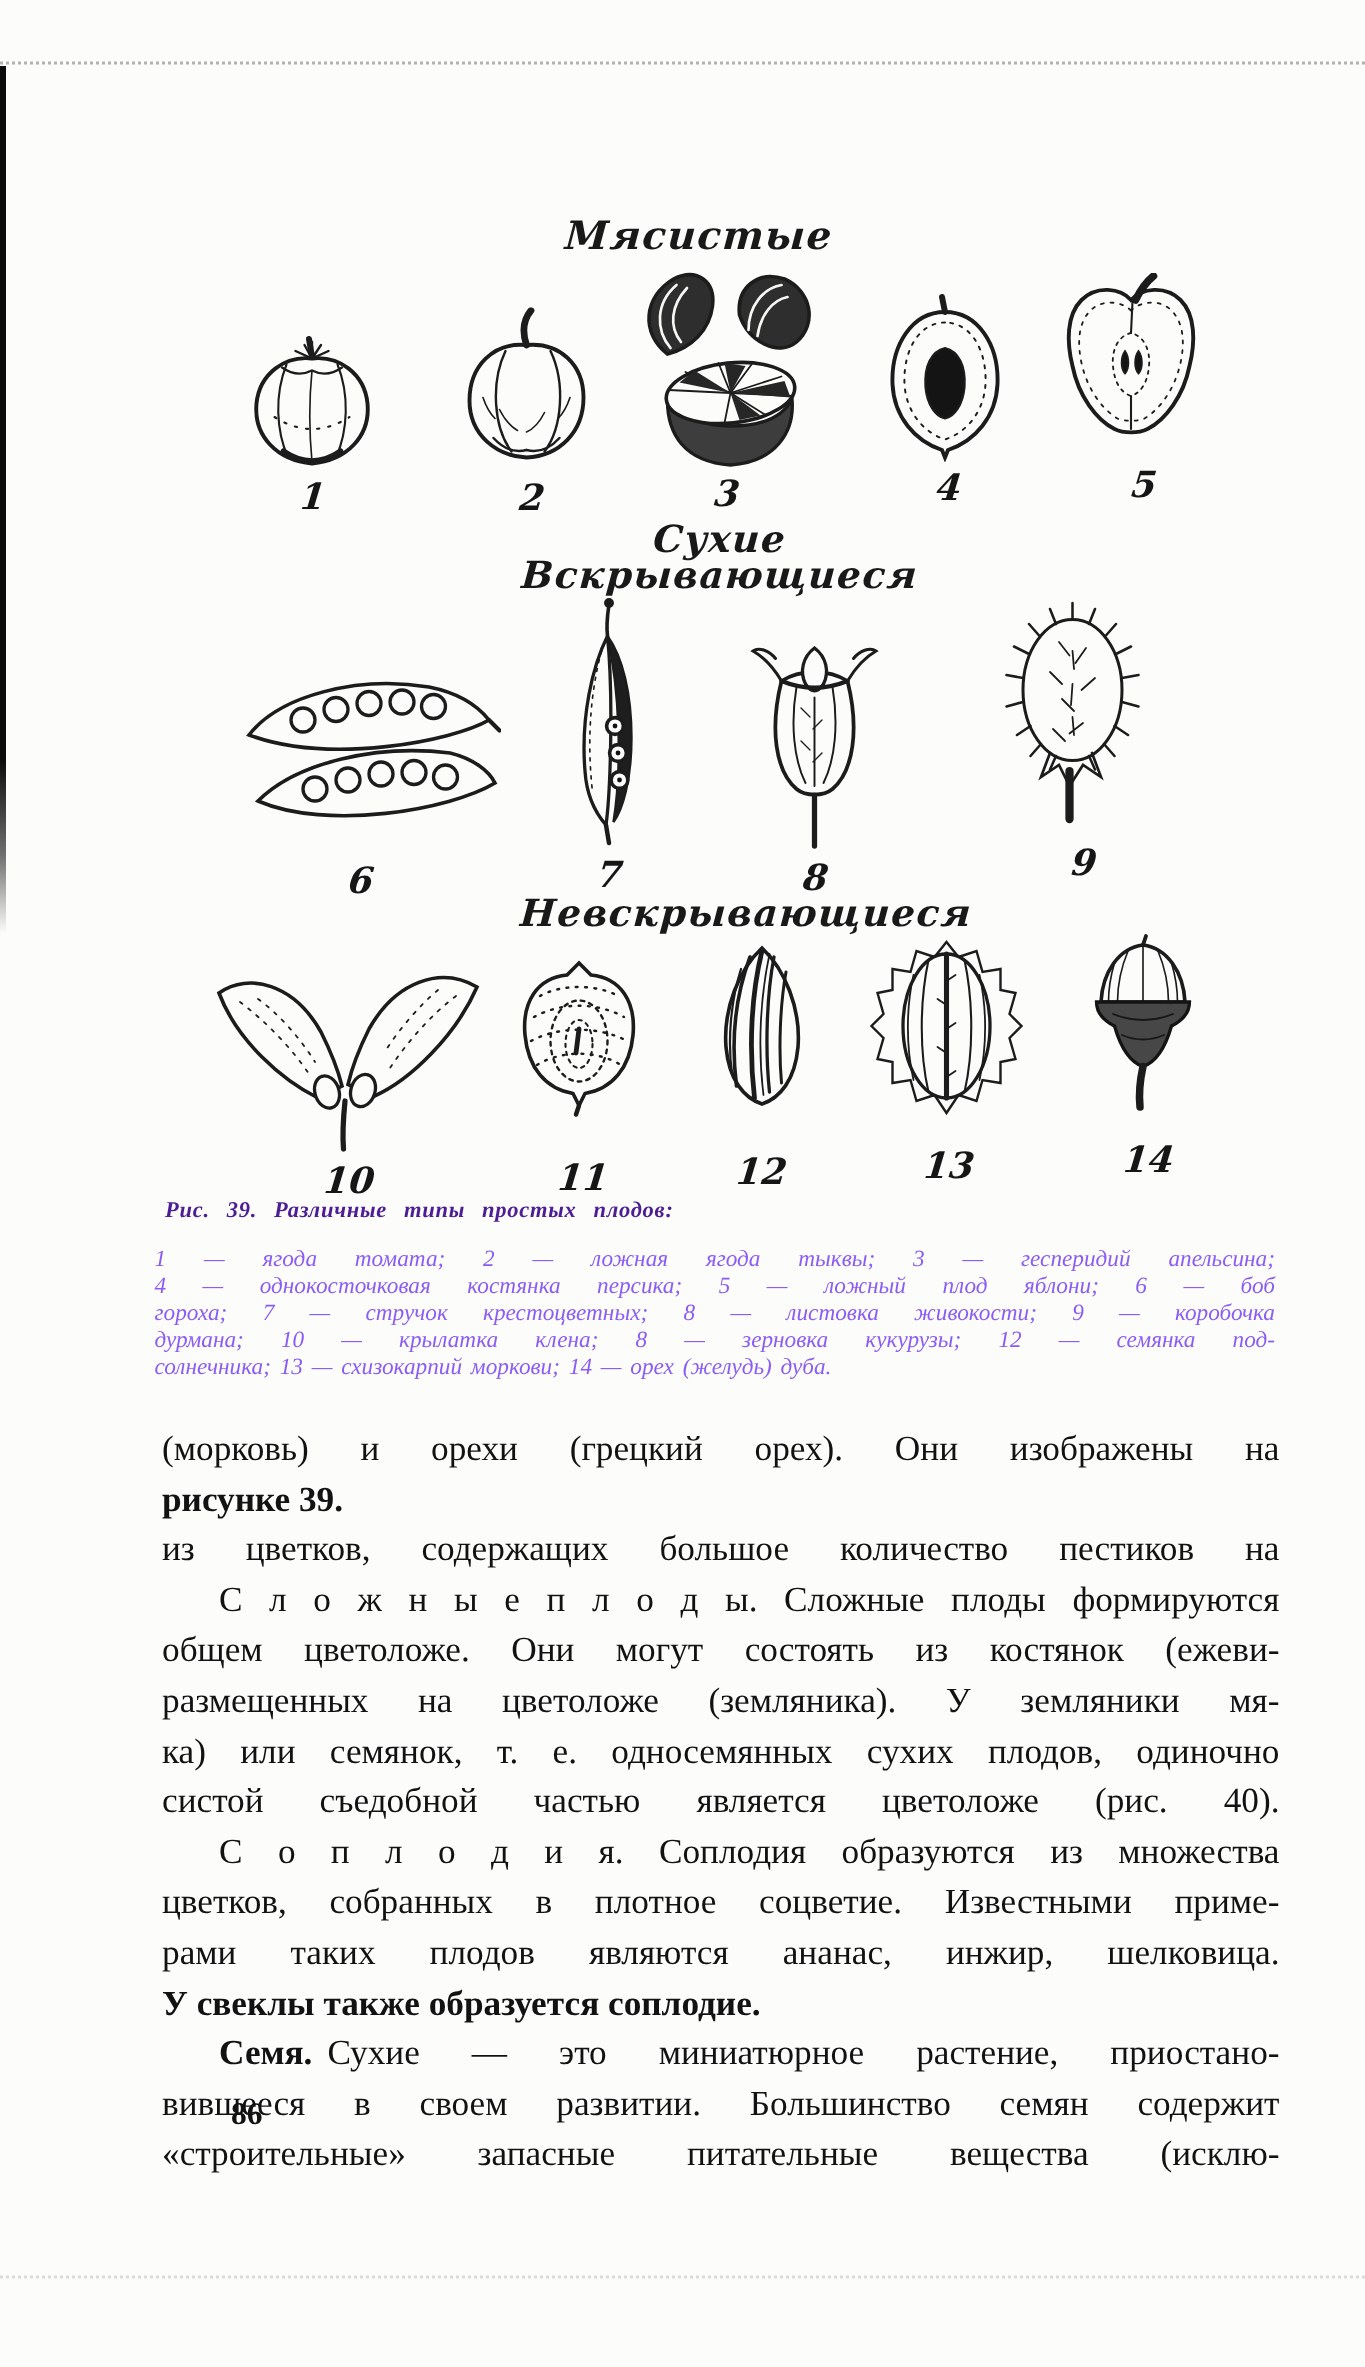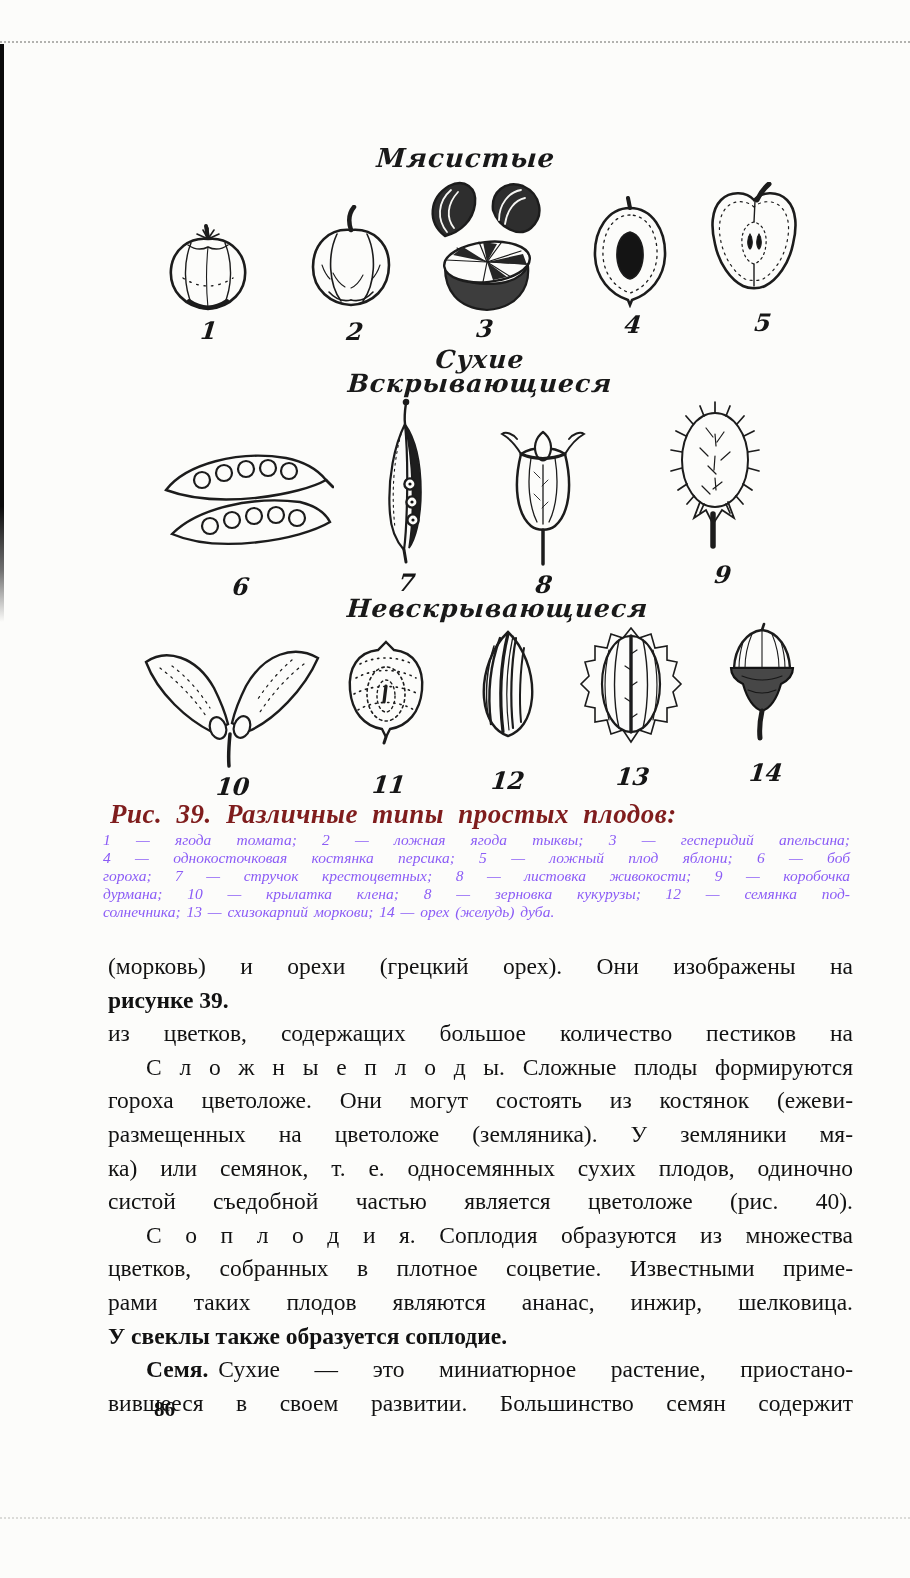--- a/index.html
+++ b/index.html
@@ -23,21 +23,21 @@
   
   .fig-num{
     width:46px; text-align:center; font-family:"DejaVu Serif",serif;
     font-style:italic; font-weight:700; font-size:24px; color:#161616;
     transform:skewX(-6deg);
   }
   .draw svg{display:block; width:100%; height:100%;}
   
   .cap-title{
     left:110px; top:799px; width:740px;
-    font-style:italic; font-weight:700; font-size:27px; color:#7f1d1d;
+    font-style:italic; font-weight:700; font-size:15px; color:#4c1d95;
     word-spacing:7px; letter-spacing:.5px;
   }
   .legend{left:103px; top:831px; width:747px; font-style:italic; font-size:15.5px;
     line-height:18px; color:#8b5cf6;}
   .legend .lline{text-align:justify; text-align-last:justify; word-spacing:2px;}
   .legend .lline.end{text-align-last:left;}
   
   .bodytext{left:108px; top:950px; width:745px; font-size:23.5px; line-height:33.6px; color:#121212;}
   .bline{text-align:justify; text-align-last:justify;}
   .bline.end{text-align-last:left;font-weight:bold;}
@@ -260,31 +260,32 @@
     <div class="lline">дурмана; 10 — крылатка клена; 8 — зерновка кукурузы; 12 — семянка под-</div>
     <div class="lline end">солнечника; 13 — схизокарпий моркови; 14 — орех (желудь) дуба.</div>
   </div>
 
   <div class="abs bodytext">
     <div class="bline">(морковь) и орехи (грецкий орех). Они изображены на</div>
     <div class="bline end">рисунке 39.</div>
 
     <div class="bline">из цветков, содержащих большое количество пестиков на</div>
     <div class="bline ind">С л о ж н ы е   п л о д ы. Сложные плоды формируются</div>
-    <div class="bline">гороха цветоложе. Они могут состоять из костянок (ежеви-</div>
+    <div class="bline">общем цветоложе. Они могут состоять из костянок (ежеви-</div>
     <div class="bline">размещенных на цветоложе (земляника). У земляники мя-</div>
     <div class="bline">ка) или семянок, т. е. односемянных сухих плодов, одиночно</div>
     <div class="bline">систой съедобной частью является цветоложе (рис. 40).</div>
 
     <div class="bline ind">С о п л о д и я. Соплодия образуются из множества</div>
     <div class="bline">цветков, собранных в плотное соцветие. Известными приме-</div>
     <div class="bline">рами таких плодов являются ананас, инжир, шелковица.</div>
     <div class="bline end">У свеклы также образуется соплодие.</div>
 
     <div class="bline ind">
       <b class="lead">Семя.</b><span>Сухие — это миниатюрное растение, приостано-</span>
     </div>
     <div class="bline">вившееся в своем развитии. Большинство семян содержит</div>
+    <div class="bline">«строительные» запасные питательные вещества (исклю-</div>
   </div>
 
   <div class="abs pagenum">86</div>
 
 </div>
 
 </body></html>

